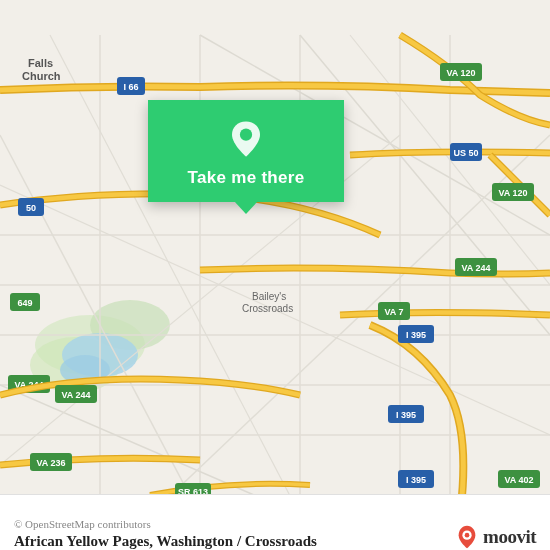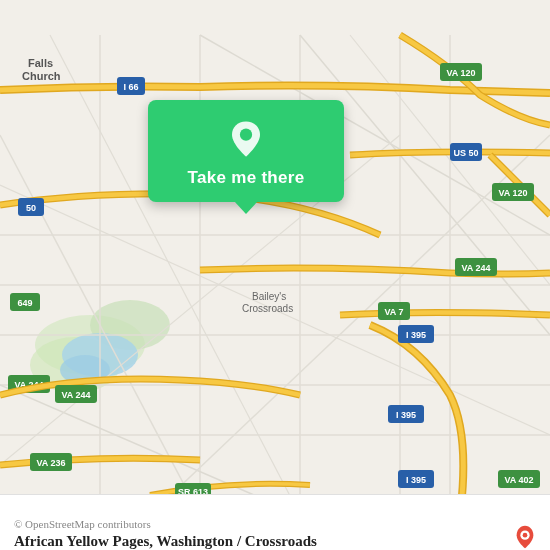--- a/index.html
+++ b/index.html
@@ -35,21 +35,21 @@
       height: 100%;
     }
 
     
     .popup-box {
       position: absolute;
       top: 100px;
       left: 148px;
       width: 196px;
       background-color: #2ecc71;
-      border-radius: 8px;
+      border-radius: 0;
       display: flex;
       flex-direction: column;
       align-items: center;
       padding: 18px 16px 14px;
       box-shadow: 0 4px 12px rgba(0,0,0,0.25);
     }
 
     .popup-pin-icon {
       width: 42px;
       height: 42px;
@@ -259,15 +259,16 @@
     <div class="bottom-bar-title">
       <div class="attribution">© OpenStreetMap contributors</div>
       <div class="place-name">African Yellow Pages, Washington / Crossroads</div>
     </div>
     <div class="moovit-logo">
       <svg class="moovit-pin" viewBox="0 0 22 28" xmlns="http://www.w3.org/2000/svg">
         <path d="M11 2 C5.5,2 2,7 2,12 C2,19 11,26 11,26 C11,26 20,19 20,12 C20,7 16.5,2 11,2 Z" fill="#e74c3c"></path>
         <circle cx="11" cy="12" r="5" fill="white"></circle>
         <circle cx="11" cy="12" r="2.5" fill="#e74c3c"></circle>
       </svg>
+      <span class="moovit-text">moovit</span>
     </div>
   </div>
 </div>
 
 </body></html>

